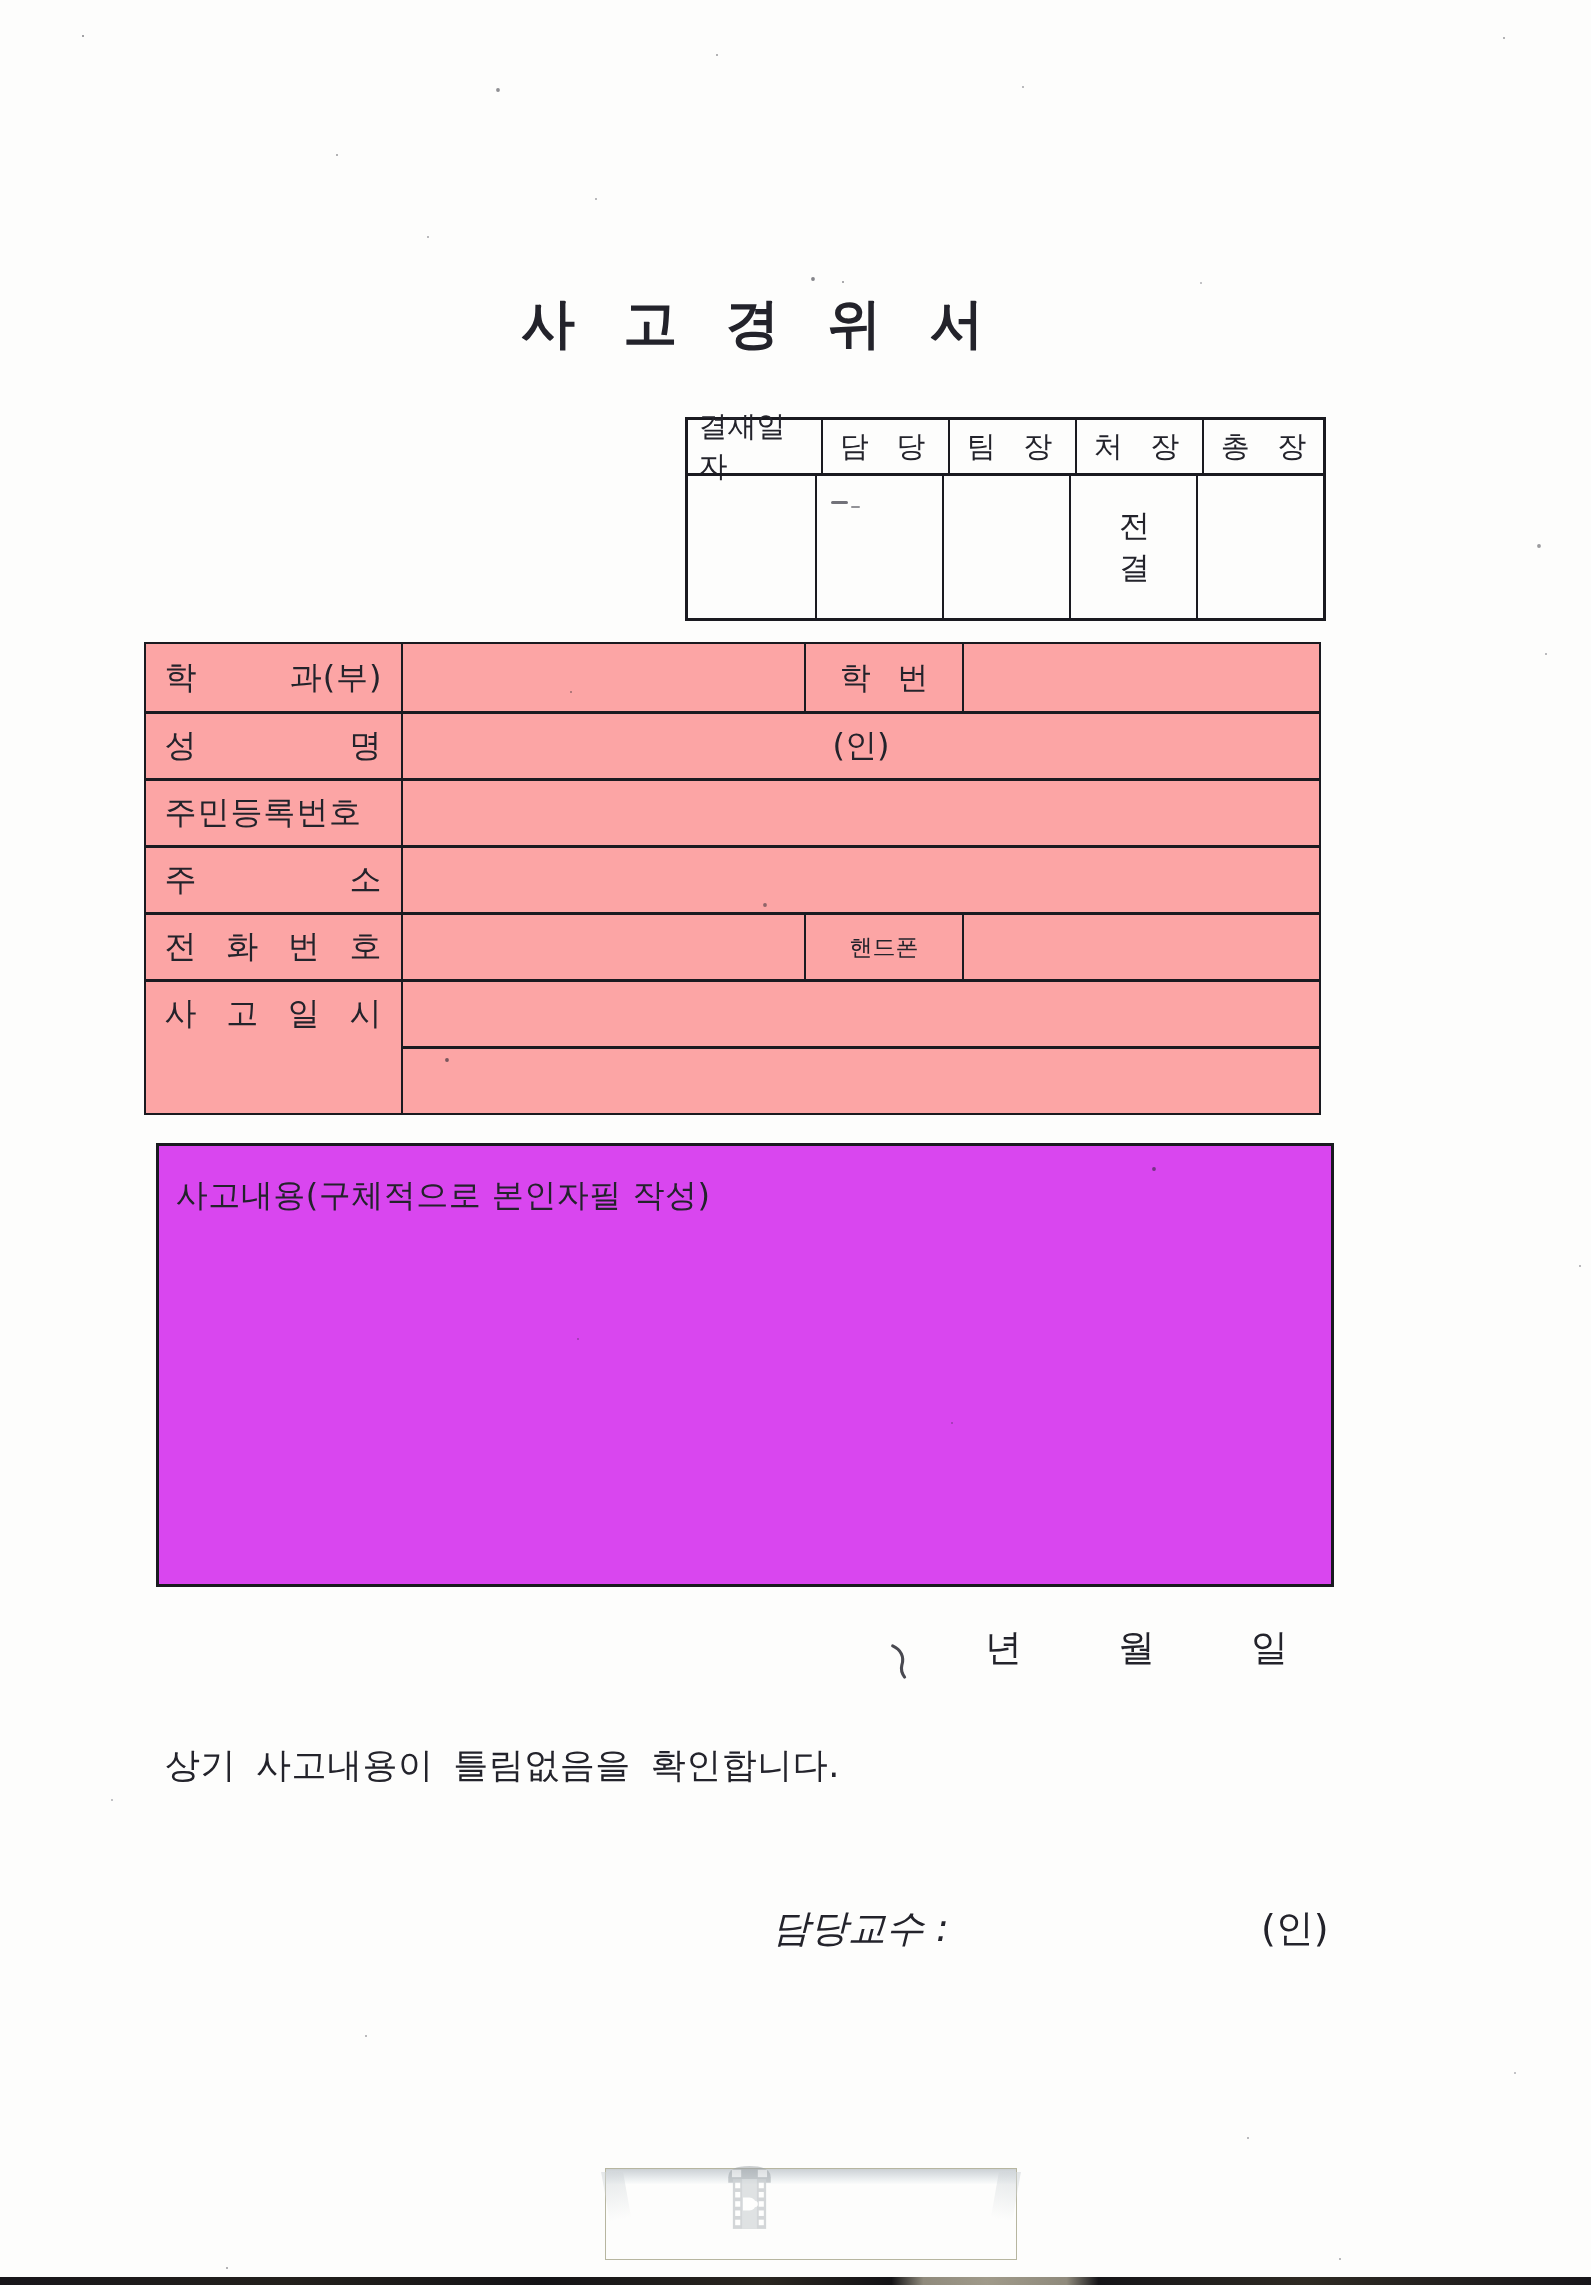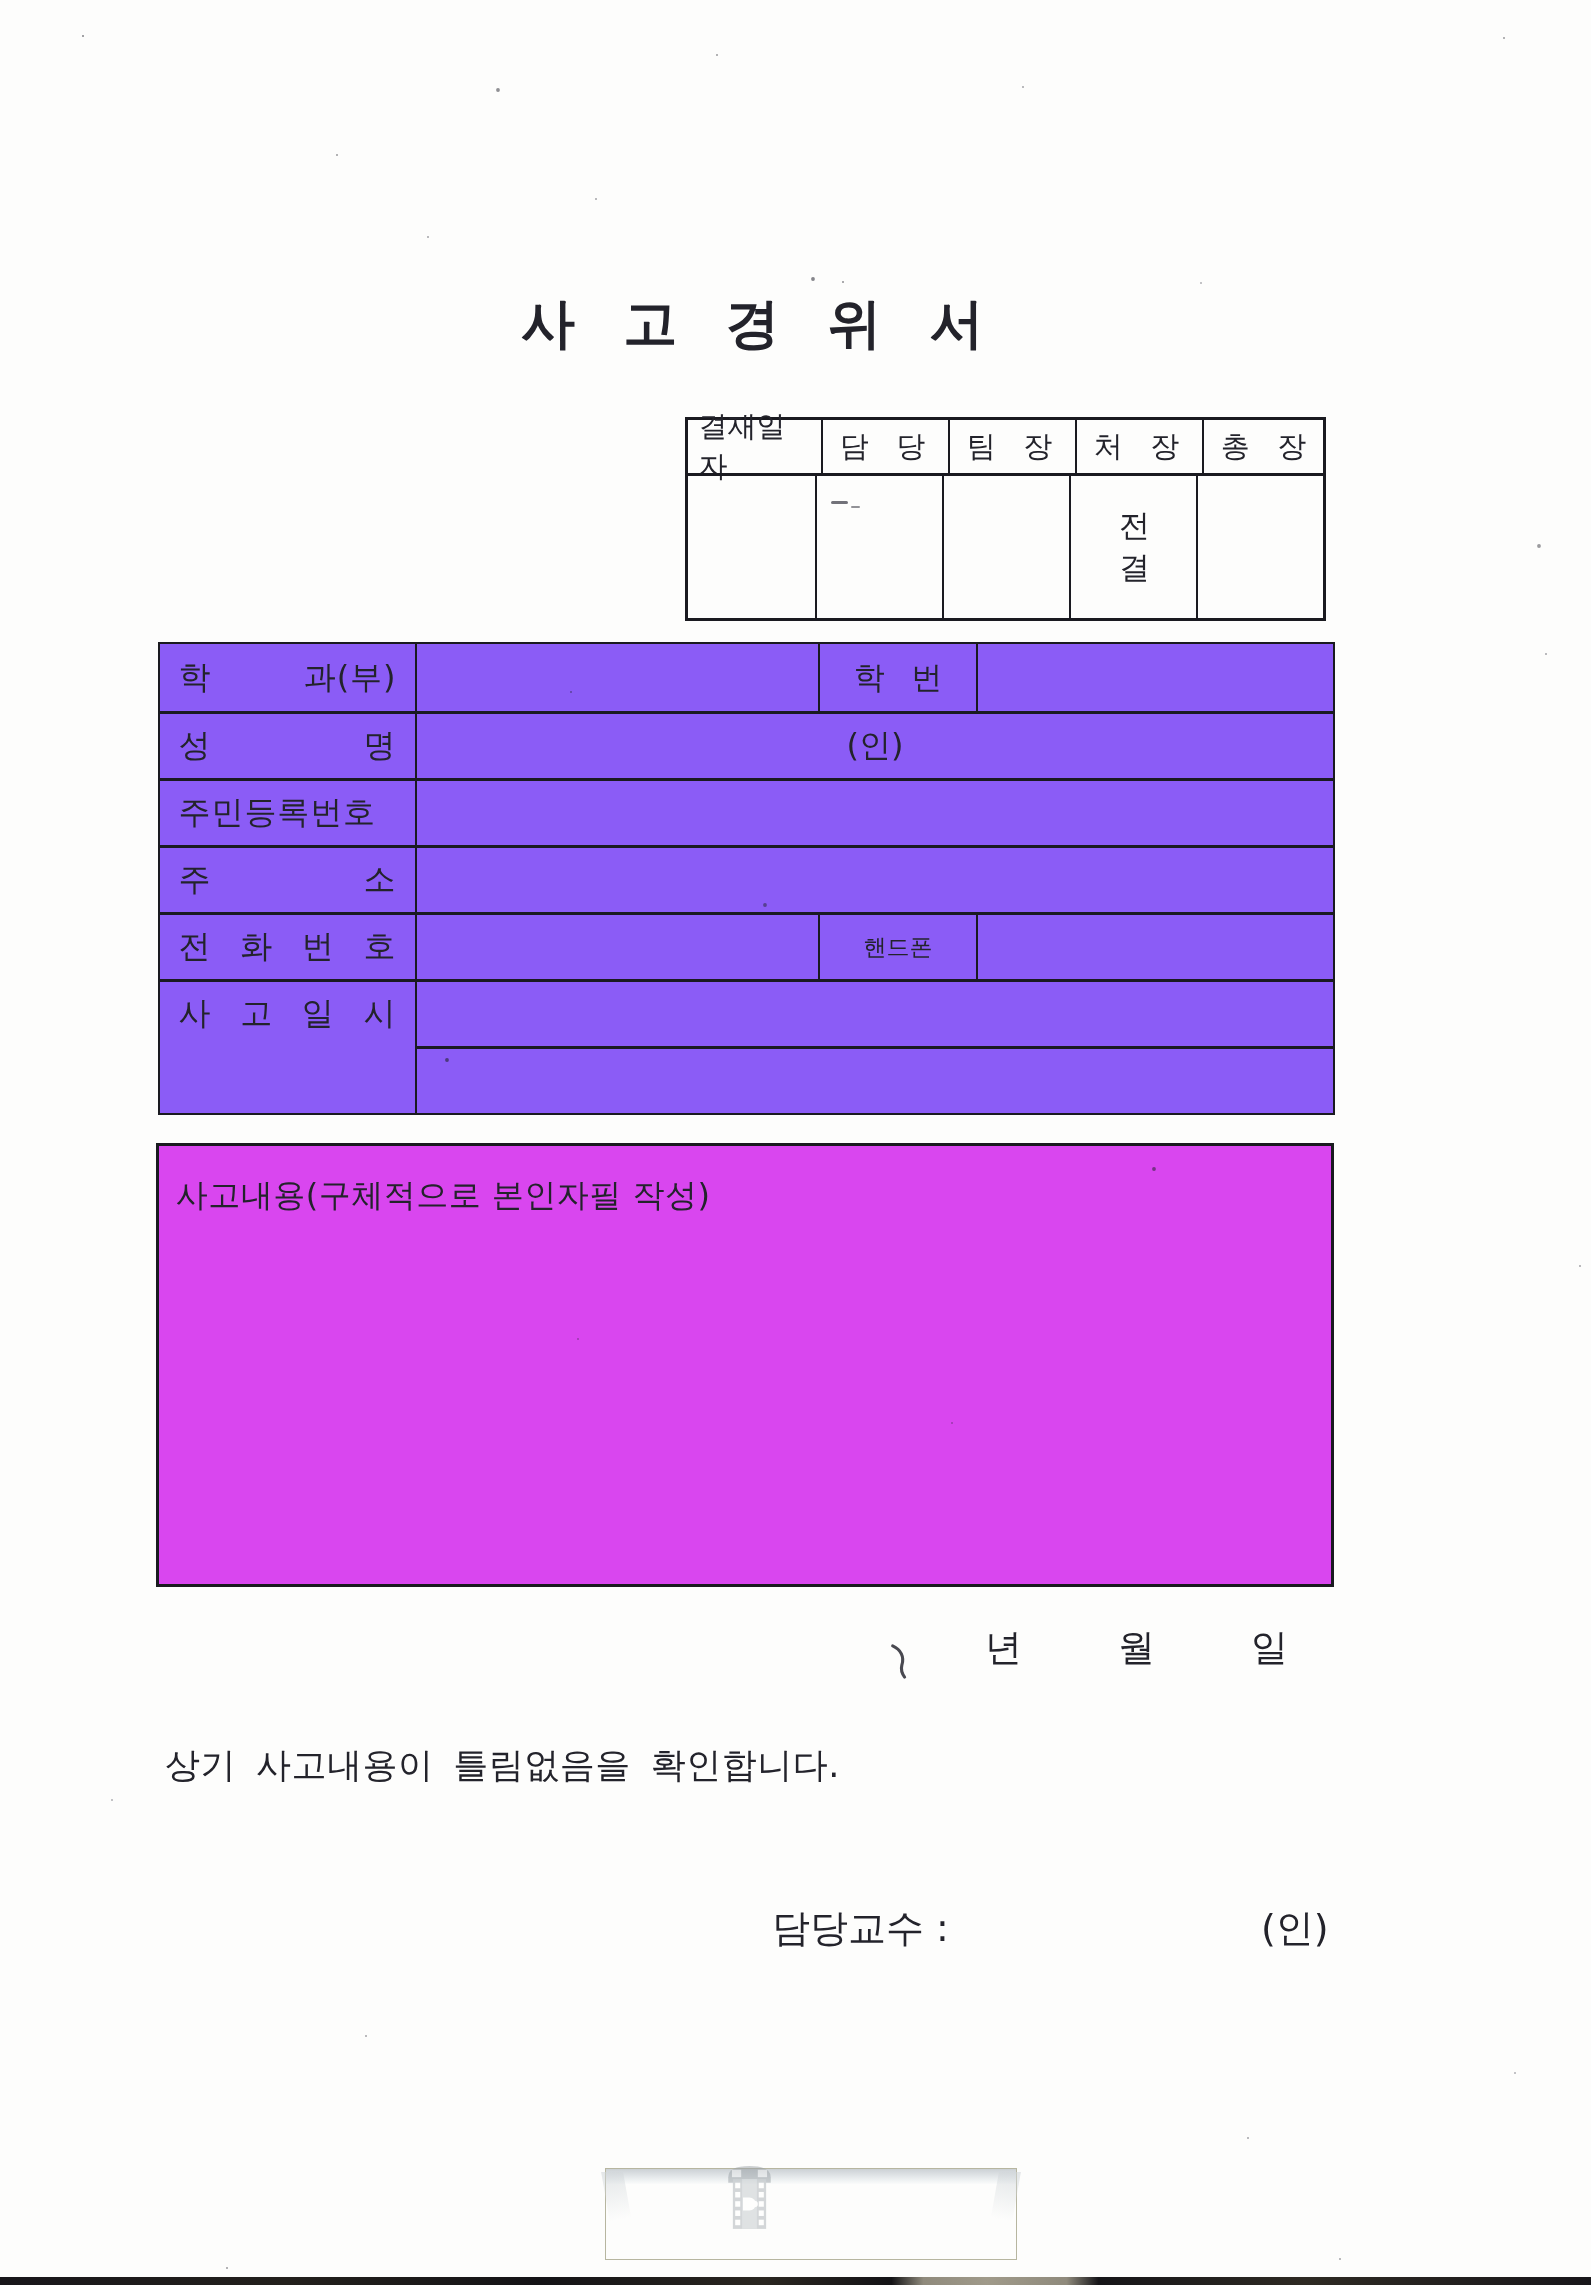--- a/index.html
+++ b/index.html
@@ -38,26 +38,26 @@
   }
   .approval .ac.c1{border-left:none;}
   .approval .ac.hd{padding:0 16.7px;margin-left:6px;}
   .approval .ac.hd .j{display:block;width:100%;text-align:justify;text-align-last:justify;white-space:normal;}
   .approval .ac.hd.c1{padding:0 4.6px;}
   .approval .ac.bd{border-top:3.7px solid var(--line);font-size:31px;}
   .approval .delegation{word-spacing:24px;letter-spacing:0.9px;margin-left:48px;}
 
   
   .itable{
-    position:absolute;left:158px;top:642px;
+    position:absolute;left:144px;top:642px;
     display:grid;
     grid-template-columns:255px 403px 158px 357px;
     grid-auto-rows:67px;
     border:2.8px solid var(--line);
-    background:#8b5cf6;
+    background:#fca5a5;
   }
   .itable .c{
     display:flex;align-items:center;
     border-left:2.3px solid var(--line);
     border-top:3.2px solid var(--line);
     font-size:32px;
   }
   .itable .r1{border-top:none;}
   .itable .c1{border-left:none;}
   .itable .lbl{padding:0 18.6px;}
@@ -88,21 +88,21 @@
     font-size:37px;font-weight:500;
   }
   .pen-mark{position:absolute;left:889px;top:1640px;width:22px;height:43px;opacity:.85;}
 
   
   .confirm-line{
     position:absolute;left:165px;top:1742px;
     font-size:35px;font-weight:500;letter-spacing:0.5px;word-spacing:8.3px;white-space:nowrap;
   }
   .prof-line{position:absolute;left:0;top:1903px;width:100%;font-size:38px;font-weight:500;}
-  .prof-label{position:absolute;left:772px;top:0;white-space:nowrap;}
+  .prof-label{position:absolute;left:772px;top:0;white-space:nowrap;font-style:italic;}
   .prof-seal{position:absolute;left:1261px;top:0;white-space:nowrap;}
 
   
   .photo-artifact{
     position:absolute;left:605px;top:2168px;
     width:410px;height:90px;
     border:1.9px solid #b7b6a0;
     background:#fdfdfc;
   }
   .photo-topband{

